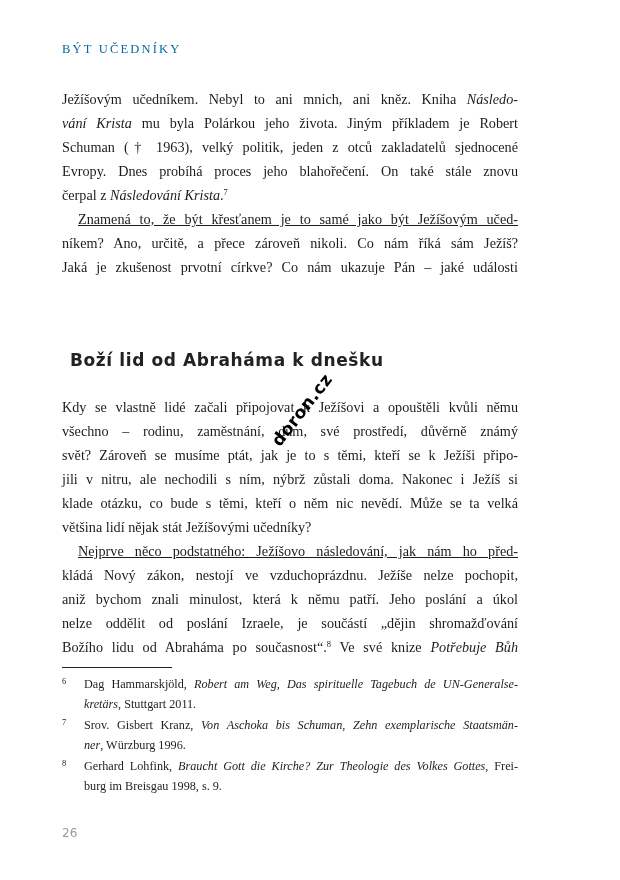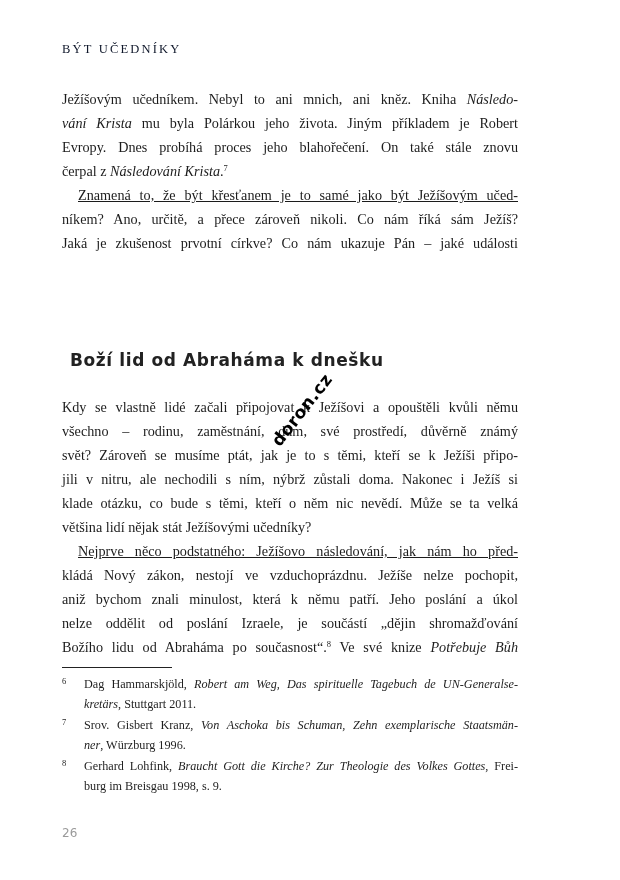--- a/index.html
+++ b/index.html
@@ -15,21 +15,21 @@
       font-family: "DejaVu Serif", "Liberation Serif", serif;
       color: #1c1c1c;
     }
     .running-head {
       position: absolute;
       left: 62px;
       top: 42px;
       font-family: "Liberation Serif", "DejaVu Serif", serif;
       font-size: 12.5px;
       letter-spacing: 2.2px;
-      color: #0f172a;
+      color: #0369a1;
     }
     .body-block {
       position: absolute;
       left: 62px;
       width: 456px;
       font-size: 14.2px;
       line-height: 24px;
       text-align: justify;
       font-family: "Liberation Serif", "DejaVu Serif", serif;
     }
@@ -126,20 +126,21 @@
     i { font-style: italic; }
   </style>
 </head>
 <body>
 
 <div class="running-head">BÝT UČEDNÍKY</div>
 
 <div class="body-block block1">
     <span class="line">Ježíšovým učedníkem. Nebyl to ani mnich, ani kněz. Kniha <i>Následo-</i></span>
     <span class="line"><i>vání Krista</i> mu byla Polárkou jeho života. Jiným příkladem je Robert</span>
+    <span class="line">Schuman († 1963), velký politik, jeden z otců zakladatelů sjednocené</span>
     <span class="line">Evropy. Dnes probíhá proces jeho blahořečení. On také stále znovu</span>
     <span class="line last">čerpal z <i>Následování Krista</i>.<sup class="fn">7</sup></span>
     <span class="line indent">Znamená to, že být křesťanem je to samé jako být Ježíšovým učed-</span>
     <span class="line">níkem? Ano, určitě, a přece zároveň nikoli. Co nám říká sám Ježíš?</span>
     <span class="line">Jaká je zkušenost prvotní církve? Co nám ukazuje Pán – jaké události</span>
   </div>
 
 <div class="heading">Boží lid od Abraháma k dnešku</div>
 
 <div class="body-block block2">

